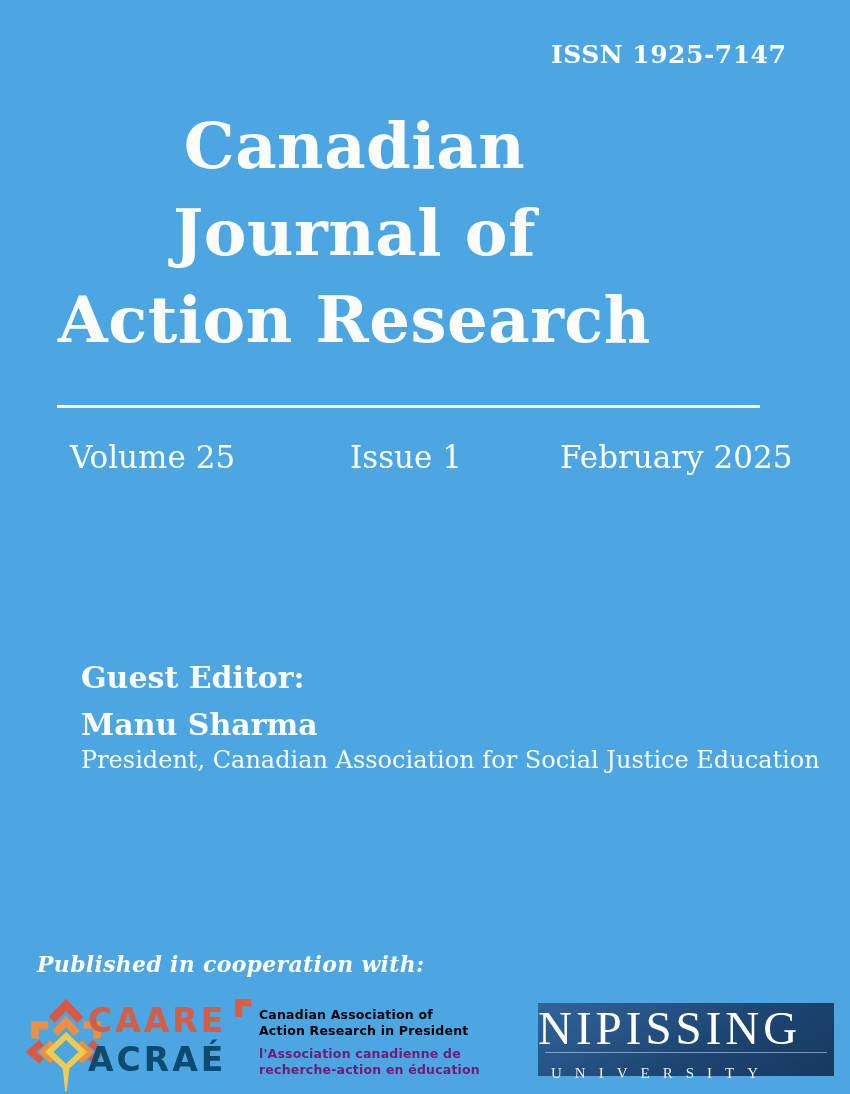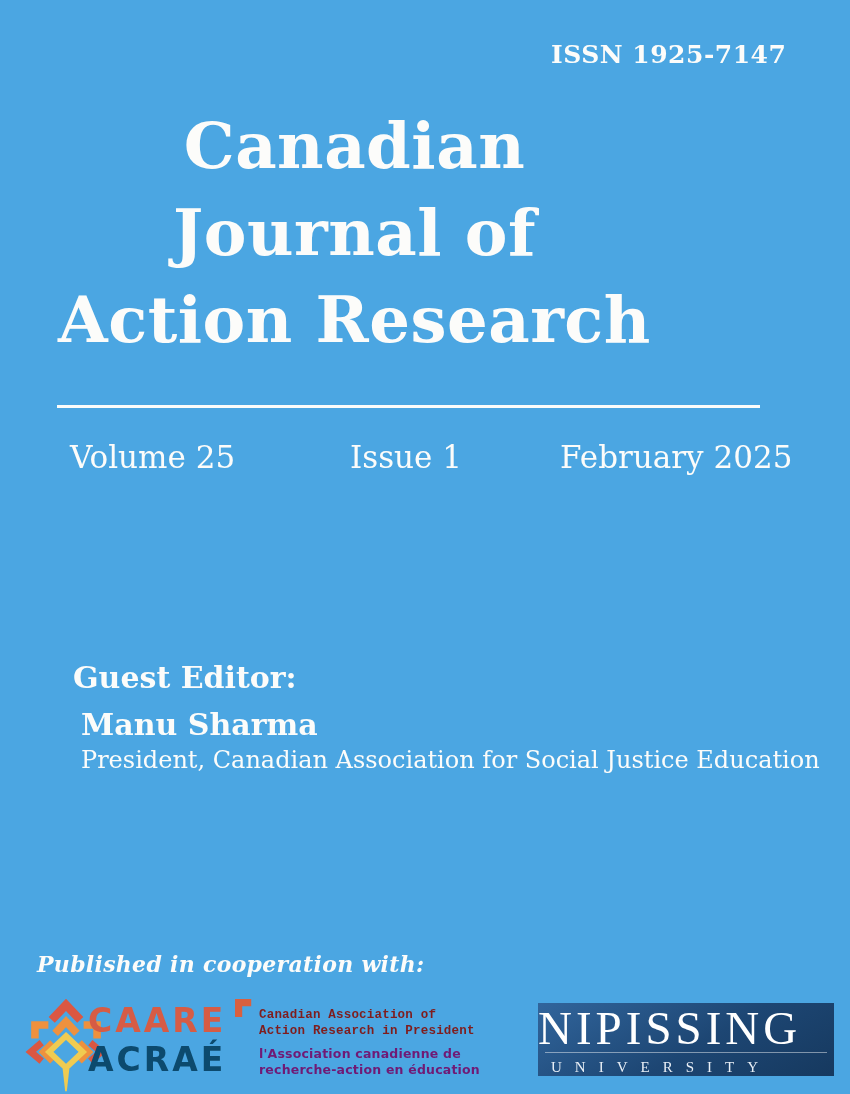--- a/index.html
+++ b/index.html
@@ -27,21 +27,21 @@
   .rule{
     position:absolute;top:405px;left:57px;
     width:703px;height:3px;background:#FCFCFA;
   }
   
   .volrow span{position:absolute;top:439px;font-size:31px;font-weight:400;}
   .vol{left:70px;}
   .iss{left:350px;}
   .date{left:560px;}
   
-  .ed-label{position:absolute;top:660px;left:73px;font-size:30px;font-weight:700;}
+  .ed-label{position:absolute;top:660px;left:81px;font-size:30px;font-weight:700;}
   .ed-name{position:absolute;top:707px;left:81px;font-size:30px;font-weight:700;}
   .ed-aff{position:absolute;top:746px;left:81px;font-size:24px;font-weight:400;}
   
   .coop{
     position:absolute;top:951px;left:37px;
     font-size:22px;font-style:italic;font-weight:700;letter-spacing:.3px;
   }
   
   .leaf{position:absolute;left:24px;top:999px;width:84px;height:94px;}
   .acronyms{
@@ -50,35 +50,35 @@
     font-size:33px;line-height:39px;letter-spacing:3px;
   }
   .caare{color:#D65C45;}
   .acrae{color:#0c4a6e;}
   .flag{position:absolute;left:235px;top:999px;width:18px;height:20px;}
   .assoc{
     position:absolute;left:259px;top:1007px;
     font-family:"DejaVu Sans",sans-serif;font-weight:700;
     font-size:12.5px;line-height:16px;letter-spacing:.2px;
   }
-  .assoc-en{color:#7f1d1d;font-family:Liberation Mono, monospace;}
+  .assoc-en{color:#000000;}
   .assoc-fr{color:#701a75;margin-top:7px;}
   
   .nip{
     position:absolute;left:538px;top:1003px;width:296px;height:73px;
     background:linear-gradient(150deg,#31659C 0%,#1D4673 55%,#16395F 100%);
     font-family:"Liberation Serif",serif;text-align:left;
     box-sizing:border-box;
   }
   .nip-name{
     font-size:47px;line-height:48px;margin-top:1px;
     letter-spacing:4px;color:#FFFFFF;white-space:nowrap;
   }
   .nip-sub{
-    margin:0 7px;padding-top:6px;
+    margin:0 7px;padding-top:12px;
     border-top:1px solid rgba(255,255,255,.45);
     font-size:15px;letter-spacing:13px;text-indent:6px;
     color:#E9EFF6;white-space:nowrap;
   }
 </style>
 </head>
 <body>
 
 <div class="cover">
 

